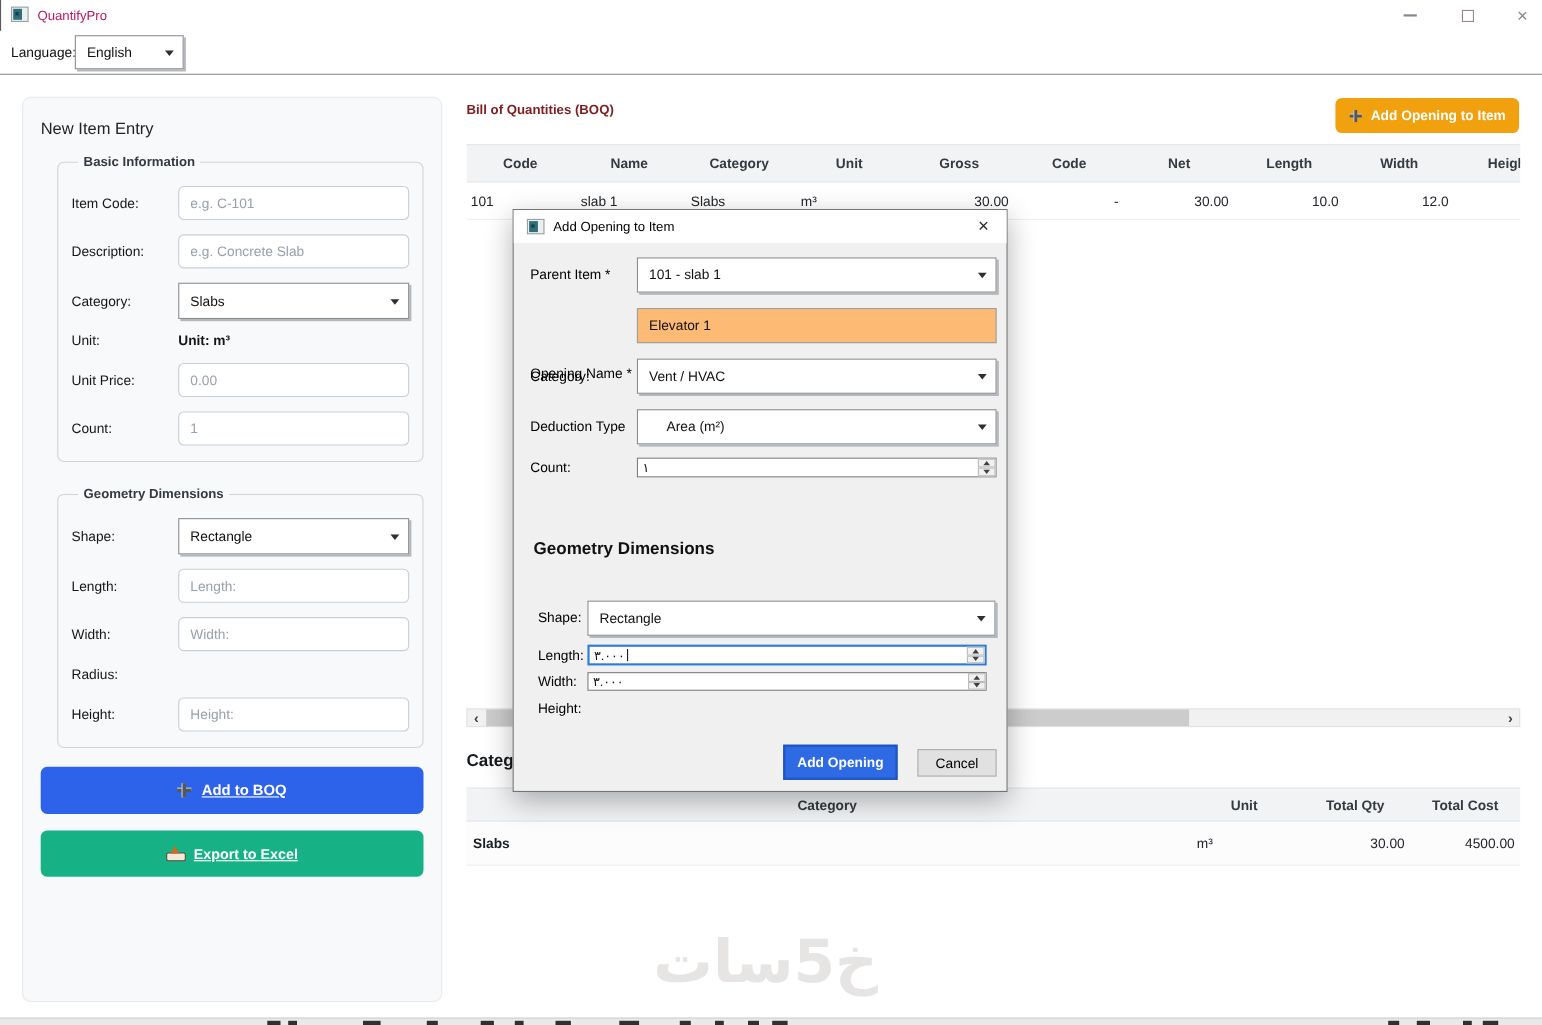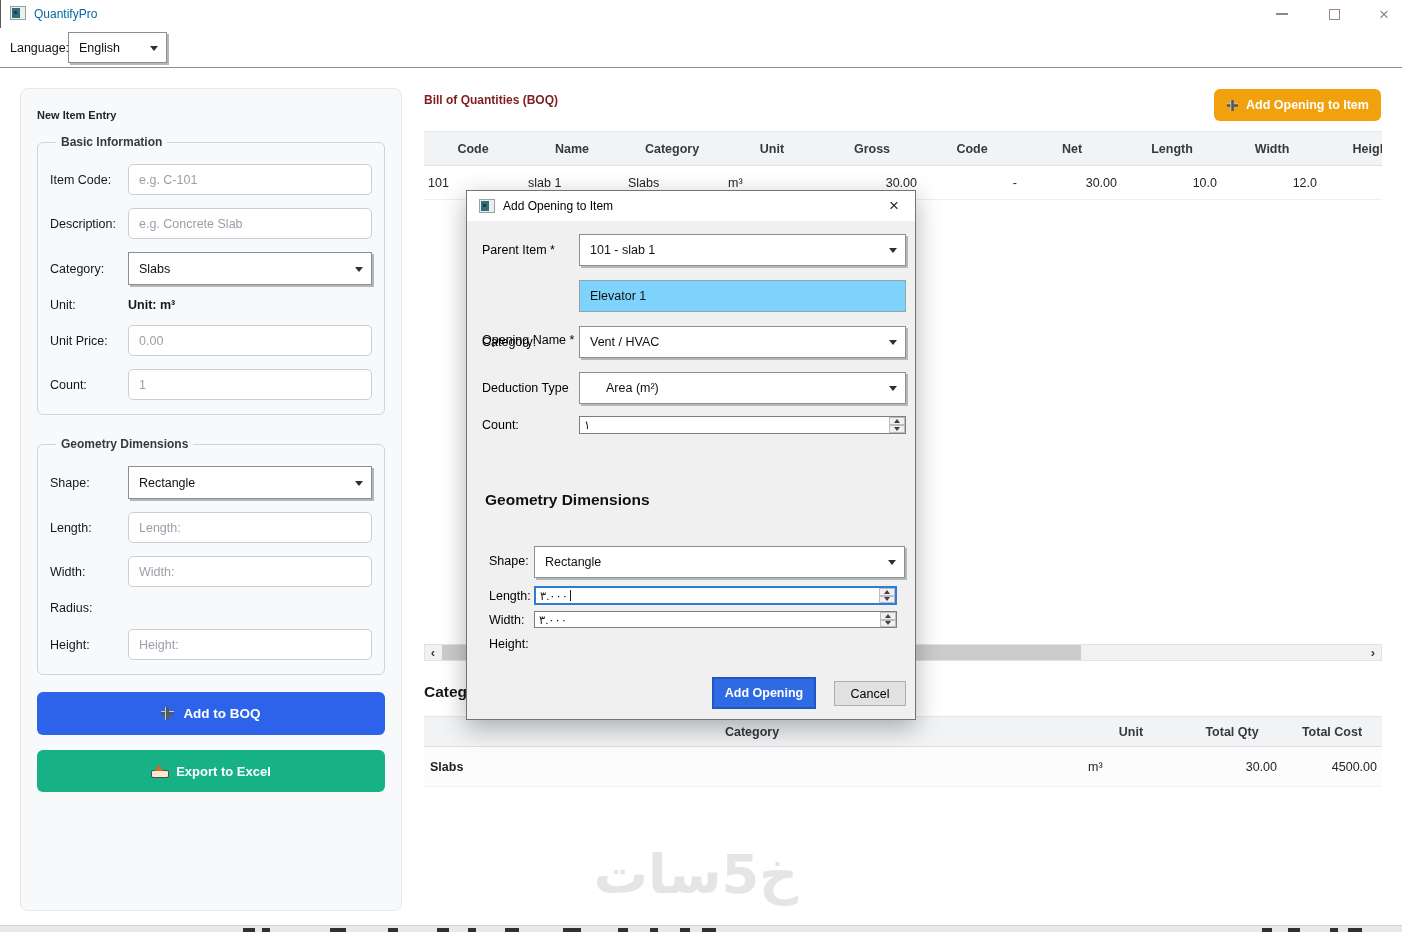--- a/index.html
+++ b/index.html
@@ -7,52 +7,52 @@
   body { font-family:"Liberation Sans","DejaVu Sans",sans-serif; background:#ffffff; color:#212529; overflow:hidden; }
   #app { position:relative; width:1402px; height:932px; background:#fff; overflow:hidden; }
 
   
   .titlebar { position:absolute; top:0; left:0; right:0; height:28px; background:#fff; }
   .win-edge { position:absolute; left:0; top:0; width:1px; height:67px; background:#5a5a5a; }
   .app-icon { position:absolute; width:16px; height:14px; border:1px solid #9aa0a6; background:#eceef0; }
   .app-icon::before { content:""; position:absolute; left:1px; top:1px; width:8px; height:10px; background:#2e6f7a; }
   .app-icon::after { content:""; position:absolute; left:3px; top:4px; width:3px; height:3px; background:#16404a; }
   .titlebar .app-icon { left:10px; top:6px; }
-  .window-title { position:absolute; left:34px; top:7px; font-size:12px; color:#0369a1; }
+  .window-title { position:absolute; left:34px; top:7px; font-size:12px; color:#be185d; }
   .winbtn { position:absolute; top:0; width:36px; height:28px; display:flex; align-items:center; justify-content:center; color:#8e8492; }
   .minimize-glyph { width:12px; height:2px; background:#8e8492; }
   .maximize-glyph { width:11px; height:11px; border:1.5px solid #9b8591; }
   .close-glyph { font-size:17px; line-height:1; color:#8a8a8a; }
 
   .langbar { position:absolute; top:28px; left:0; right:0; height:40px; background:#fff; border-bottom:1px solid #8f8f8f; }
   .lang-label { position:absolute; left:10px; top:13px; font-size:12.5px; color:#111; }
   .win-combo { background:#fff; border:1px solid #8a8f94; box-shadow:2px 2px 0 #b4b8bc; display:flex; align-items:center; padding:0 10px; font-size:12.5px; color:#111; position:relative; }
   .combo-arrow { position:absolute; right:8px; top:50%; margin-top:-2px; width:0; height:0;
     border-left:4px solid transparent; border-right:4px solid transparent; border-top:5px solid #2f2f2f; }
   .lang-combo { position:absolute; left:68px; top:4px; width:99px; height:31px; }
 
   
   .left-panel { position:absolute; left:20px; top:88px; width:382px; height:823px; background:#f8f9fa; border:1px solid #e7e9ec; border-radius:8px; padding:18px 16px; }
-  .panel-title { font-size:11px; font-weight:bold; color:#212529; margin-top:2px; }
-  fieldset { border:1px solid #cfd4d9; border-radius:6px; padding:2px 12px 14px 12px; }
+  .panel-title { font-size:15px; font-weight:normal; color:#212529; margin-top:2px; }
+  fieldset { border:1px solid #cfd4d9; border-radius:6px; padding:2px 12px 14px 12px;margin-left:15px; }
   legend { font-size:12px; font-weight:bold; color:#343a40; padding:0 5px; margin-left:6px; }
   .fs-basic { margin-top:14px; }
   .fs-geo { margin-top:22px; }
   .fs-opt { margin-top:17px; padding-bottom:10px; }
-  .frow { display:flex; align-items:center; margin-top:13px; }
+  .frow { display:flex; align-items:center; margin-top:13px;gap:19px; }
   .frow .lbl { width:78px; flex:none; font-size:12.5px; color:#14171a; }
   .tinput { flex:1; height:31px; border:1px solid #c9cfd6; border-radius:5px; background:#fff; font-size:12.5px; padding:0 10px; color:#212529; font-family:inherit; outline:none; min-width:0; }
   .tinput::placeholder { color:#9aa1a8; opacity:1; }
   .wcombo { flex:1; height:33px; }
   .unit-value { font-size:12.5px; font-weight:bold; color:#14171a; }
   .radius-row { height:16px; }
   .chk-row { display:flex; align-items:center; margin-top:12px; margin-bottom:2px; }
   .checkbox { width:15px; height:15px; border:1px solid #4d5156; background:#fff; display:flex; align-items:center; justify-content:center; font-size:12px; line-height:1; color:#141414; }
   .chk-label { margin-left:9px; font-size:12.5px; color:#14171a; }
-  .btn { width:100%; border:none; border-radius:6px; color:#fff; font-weight:bold; font-family:inherit; display:flex; align-items:center; justify-content:center; gap:9px; }
+  .btn { width:100%; border:none; border-radius:6px; color:#fff; font-weight:bold; font-family:inherit; display:flex; align-items:center; justify-content:center; gap:9px;text-decoration:underline; }
   .btn-blue { margin-top:17px; height:43px; background:#2c63ea; font-size:13.5px; }
   .btn-green { margin-top:15px; height:42px; background:#16b286; font-size:13px; }
   .plus-icon { position:relative; width:13px; height:13px; flex:none; }
   .plus-icon::before { content:""; position:absolute; left:0; top:5px; width:13px; height:3px; background:#54585c; box-shadow:0 -1px 0 #c8cbce; }
   .plus-icon::after  { content:""; position:absolute; left:5px; top:0; width:3px; height:13px; background:#54585c; box-shadow:-1px 0 0 #c8cbce; }
   .plus-sm { transform:scale(.85); }
   .export-icon { position:relative; width:16px; height:13px; flex:none; }
   .export-icon::before { content:""; position:absolute; left:0; bottom:0; width:16px; height:6px; background:#f3e9d9; border:1px solid #5d4a37; border-radius:2px; }
   .export-icon::after { content:""; position:absolute; left:4px; top:-1px; width:0; height:0;
     border-left:4px solid transparent; border-right:4px solid transparent; border-bottom:7px solid #d2691e; }
@@ -87,21 +87,21 @@
   .cat-row .cc2, .cat-row .cc3 { text-align:right; padding-right:5px; }
 
   
   .dialog { position:absolute; left:466px; top:190px; width:450px; height:530px; background:#f0f0f0; border:1px solid #747474; box-shadow:0 8px 24px rgba(0,0,0,.30); z-index:50; }
   .dlg-titlebar { position:absolute; top:0; left:0; right:0; height:30px; background:#fff; }
   .dlg-titlebar .app-icon { left:12px; top:8px; }
   .dlg-title { position:absolute; left:36px; top:8px; font-size:12px; color:#000; }
   .dlg-close { position:absolute; right:0; top:0; width:42px; height:30px; display:flex; align-items:center; justify-content:center; font-size:17px; color:#2b2b2b; }
   .dlg-label { position:absolute; font-size:12.5px; color:#000; }
   .dlg-combo { position:absolute; left:112px; width:327px; height:32px; }
-  .dlg-text { position:absolute; left:112px; width:327px; height:32px; background:#7dd3fc; border:1px solid #9aa0a6; font-size:12.5px; color:#111; display:flex; align-items:center; padding:0 10px; }
+  .dlg-text { position:absolute; left:112px; width:327px; height:32px; background:#fdba74; border:1px solid #9aa0a6; font-size:12.5px; color:#111; display:flex; align-items:center; padding:0 10px; }
   .spinfield { position:absolute; background:#fff; border:1px solid #7a7f84; font-size:11.5px; color:#111; display:flex; align-items:center; padding-left:4px; }
   .spin { position:absolute; right:0; top:0; bottom:0; width:16px; display:flex; flex-direction:column; }
   .spin .sp { flex:1; background:#f0f0f0; border:1px solid #bdbdbd; display:flex; align-items:center; justify-content:center; }
   .tri-up { width:0; height:0; border-left:3px solid transparent; border-right:3px solid transparent; border-bottom:4px solid #404040; }
   .tri-dn { width:0; height:0; border-left:3px solid transparent; border-right:3px solid transparent; border-top:4px solid #404040; }
   .dlg-geo-title { position:absolute; left:18px; top:300px; font-size:15.5px; font-weight:bold; color:#111; }
   .numfield { left:67px; width:363px; height:17px; }
   .focused { border:2px solid #2e7cd6; height:19px; }
   .caret { display:inline-block; width:1px; height:11px; background:#1a1a1a; margin-left:2px; }
   .dlg-btn-primary { position:absolute; left:245px; top:486px; width:104px; height:32px; background:#2d6ae4; border:2px solid #2155c2; color:#fff; font-weight:bold; font-size:12.5px; font-family:inherit; }

